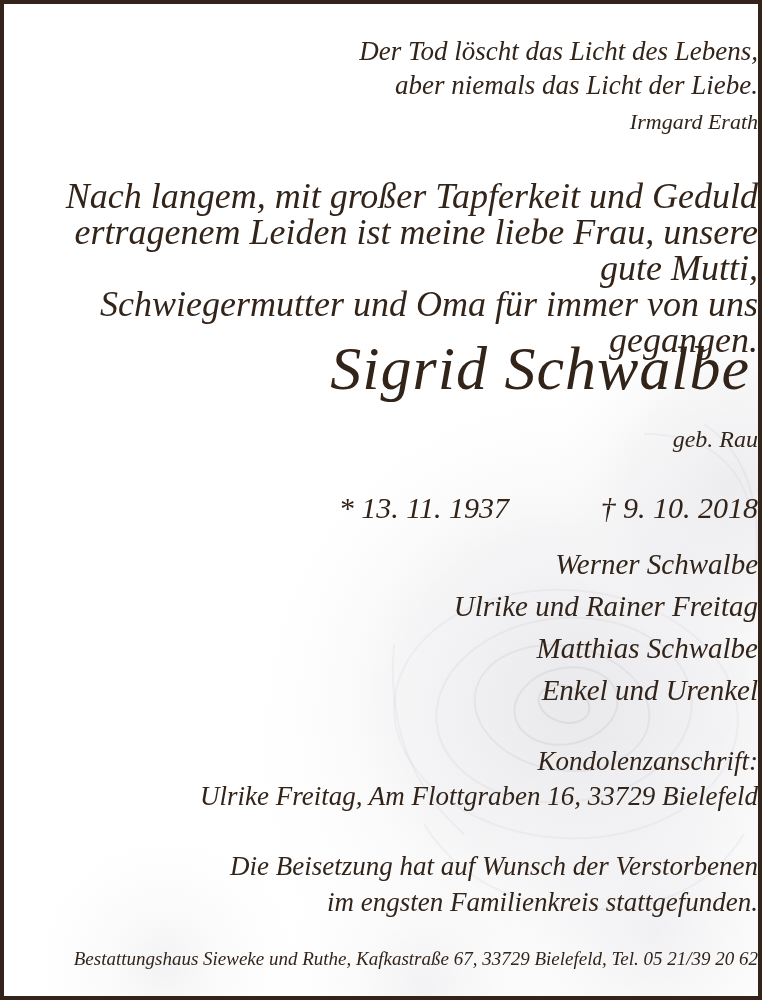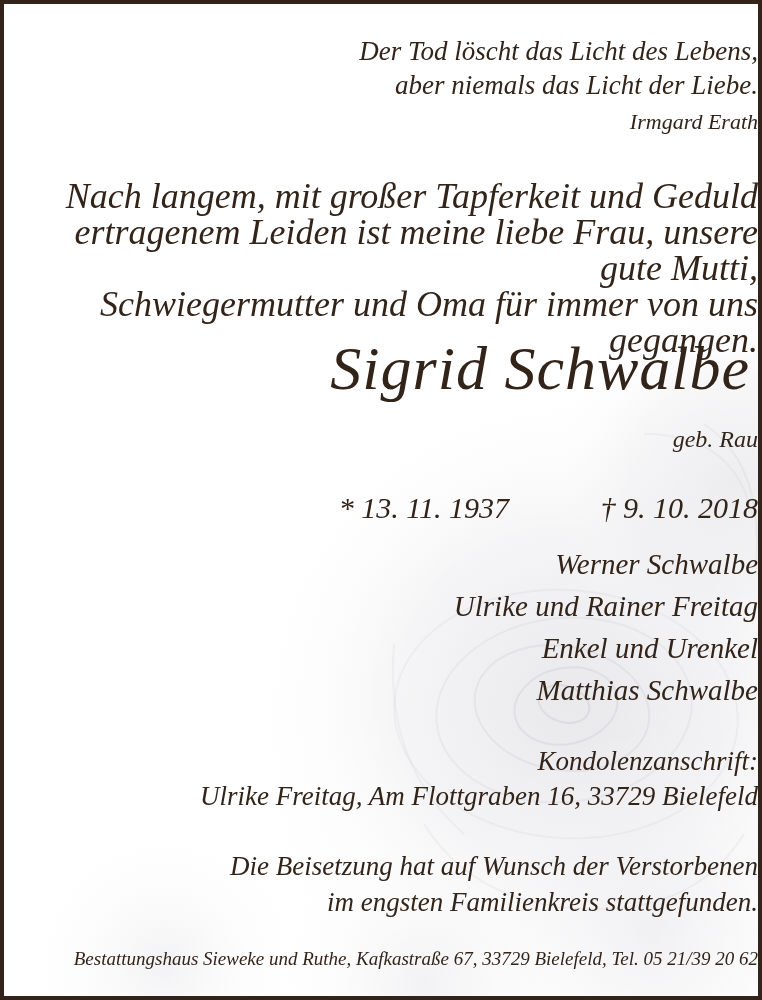--- a/index.html
+++ b/index.html
@@ -149,22 +149,22 @@
   <div class="block maiden-name">geb. Rau</div>
 
   <div class="block life-dates">
     <span class="date birth">* 13. 11. 1937</span>
     <span class="date death">† 9. 10. 2018</span>
   </div>
 
   <div class="block mourners">
     <div>Werner Schwalbe</div>
     <div>Ulrike und Rainer Freitag</div>
+    <div>Matthias Schwalbe</div>
     <div>Enkel und Urenkel</div>
-    <div>Matthias Schwalbe</div>
   </div>
 
   <div class="block condolence">
     <div>Kondolenzanschrift:</div>
     <div>Ulrike Freitag, Am Flottgraben 16, 33729 Bielefeld</div>
   </div>
 
   <div class="block burial">
     <div>Die Beisetzung hat auf Wunsch der Verstorbenen</div>
     <div>im engsten Familienkreis stattgefunden.</div>

